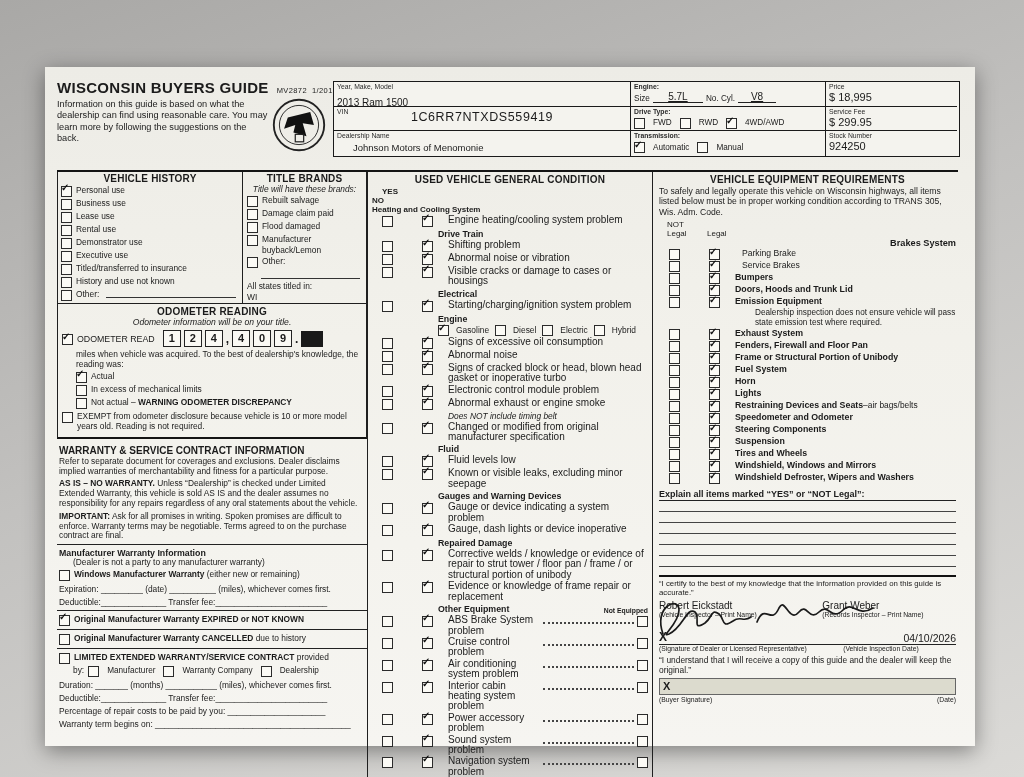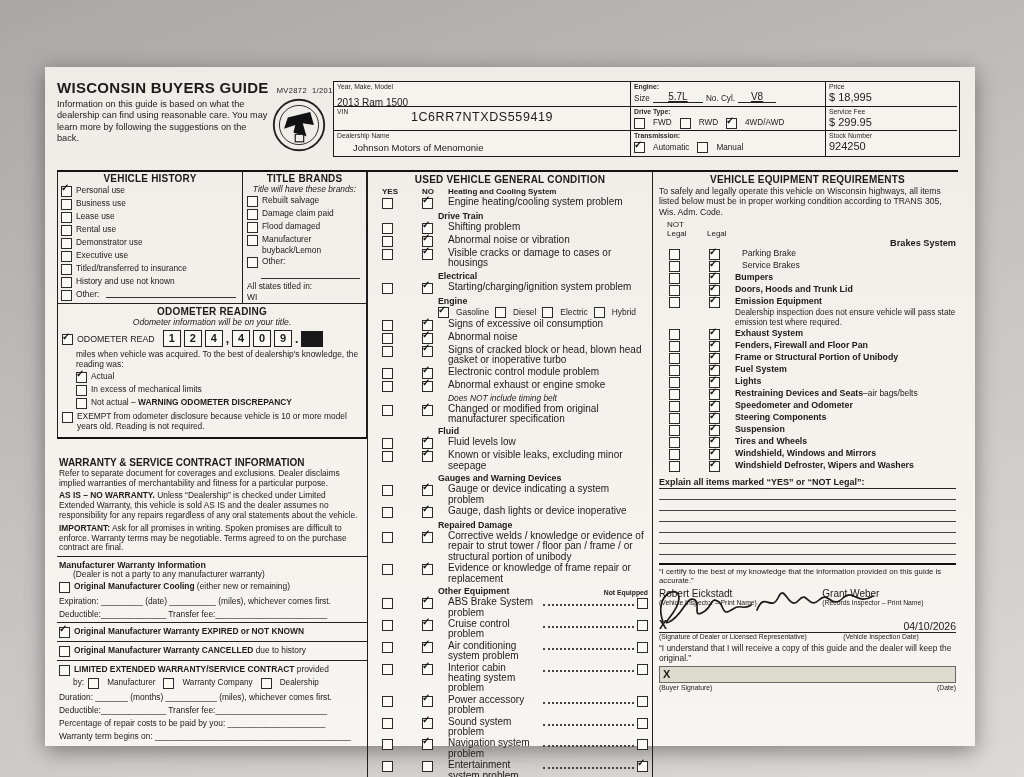--- a/index.html
+++ b/index.html
@@ -64,29 +64,29 @@
   .odo-sub{font-size:8.6px;text-align:center;}
   .odo-read{display:flex;align-items:center;gap:4px;margin-top:3px;font-size:8.8px;}
   .digits{display:flex;align-items:center;gap:3px;margin-left:4px;}
   .digit{width:16px;height:15px;border:1.3px solid #222;background:#faf9f4;font-size:11px;
     font-weight:bold;text-align:center;line-height:15px;}
   .sep{font-size:12px;font-weight:bold;}
   .redact{width:22px;height:16px;background:#191919;display:inline-block;}
   .odo-desc{font-size:8.4px;line-height:10.2px;margin:2px 0 1px 14px;}
   .odo-opts{margin-left:14px;}
   .warr{padding:2px 4px 0 2px;font-size:8.4px;}
-  .w-title{font-size:10px;font-weight:bold;margin:16px 0 1px 0;}
+  .w-title{font-size:10px;font-weight:bold;margin:4px 0 1px 0;}
   .w-p{line-height:9.8px;margin-bottom:3px;}
   .hrline{border-top:1.5px solid #222;margin:3px -4px 3px -2px;}
   .m-title{font-size:8.8px;font-weight:bold;}
   .m-sub{margin-left:14px;line-height:9.8px;}
   .fieldline{margin:3px 0;line-height:10px;}
 
   
-  .yn-head{display:flex;font-size:8px;font-weight:bold;margin-top:2px;}
+  .yn-head{display:flex;font-size:8px;font-weight:bold;margin-top:2px;flex-direction:column;}
   .ys{width:40px;padding-left:10px;display:flex;}
   .nc{width:26px;display:flex;}
   .cond-row{display:flex;align-items:flex-start;font-size:10px;line-height:10.4px;margin:1px 0;justify-content:space-between;}
   .cond-row .lbl{flex:1;}
   .c-head{font-weight:bold;font-size:8.8px;margin:2px 0 0 66px;}
   .c-note{font-style:italic;margin-left:76px;font-size:8.4px;line-height:10px;}
   .fuel-row{display:flex;gap:6px;margin-left:66px;font-size:8.4px;align-items:center;}
   .fuel-row .cb{margin-right:1px;}
   .oe-head{display:flex;justify-content:space-between;align-items:flex-end;margin-top:2px;}
   .ne-h{font-size:6.8px;font-weight:bold;}
@@ -100,21 +100,21 @@
   .eq-colhead .r2{display:flex;}
   .eq-colhead .c1{width:40px;padding-left:8px;}
   .eq-colhead .c2{width:26px;}
   .e-row{display:flex;align-items:flex-start;font-size:8.8px;line-height:11.3px;
     padding-left:10px;}
   .e-row .nl{width:40px;display:flex;}
   .e-row .lg{width:26px;display:flex;}
   .e-row .lbl{flex:1;}
   .e-row.ind .lbl{padding-left:7px;font-size:8.6px;}
   .e-head{font-weight:bold;font-size:9.2px;margin-left:66px;text-align:right;}
-  .e-note{font-size:8.2px;line-height:9.8px;margin-left:76px;}
+  .e-note{font-size:8.2px;line-height:9.8px;margin-left:96px;}
   .sfx{font-weight:normal;font-size:8.4px;}
   .explain{font-size:9px;font-weight:bold;border-bottom:1.2px solid #222;
     margin-top:5px;padding-bottom:1px;}
   .ruled{border-bottom:1px solid #444;height:10px;}
   .heavy{border-top:2px solid #111;margin-top:8px;}
   .cert{font-size:7.8px;line-height:9.4px;margin-top:2px;}
   .sign-zone{position:relative;margin-top:2px;}
   .names{display:flex;font-size:10px;}
   .names .n1{width:55%;}
   .plabels{display:flex;font-size:6.8px;color:#222;}
@@ -330,21 +330,21 @@
           <div class="w-title">WARRANTY &amp; SERVICE CONTRACT INFORMATION</div>
           <div class="w-p">Refer to separate document for coverages and exclusions. Dealer disclaims implied warranties of merchantability and fitness for a particular purpose.</div>
           <div class="w-p"><span class="b">AS IS – NO WARRANTY.</span><span> Unless “Dealership” is checked under Limited Extended Warranty, this vehicle is sold AS IS and the dealer assumes no responsibility for any repairs regardless of any oral statements about the vehicle.</span></div>
           <div class="w-p"><span class="b">IMPORTANT:</span><span> Ask for all promises in writing. Spoken promises are difficult to enforce. Warranty terms may be negotiable. Terms agreed to on the purchase contract are final.</span></div>
 
           <div class="hrline"></div>
           <div class="m-title">Manufacturer Warranty Information</div>
           <div class="m-sub">(Dealer is not a party to any manufacturer warranty)</div>
           <div class="row">
               <span class="cb"></span>
-            <span class="lbl grow"><span class="b">Original Manufacturer Cooling</span><span> (either new or remaining)</span></span>
+            <span class="lbl grow"><span class="b">Windows Manufacturer Warranty</span><span> (either new or remaining)</span></span>
             </div>
           <div class="fieldline">Expiration: _________ (date) __________ (miles), whichever comes first.</div>
           <div class="fieldline">Deductible:______________   Transfer fee:________________________</div>
 
           <div class="hrline"></div>
           <div class="row">
               <span class="cb on"></span>
             <span class="lbl grow"><span class="b">Original Manufacturer Warranty EXPIRED or NOT KNOWN</span><span></span></span>
             </div>
           <div class="hrline"></div>
@@ -755,20 +755,29 @@
               </span>
               <span class="lbl b">Fuel System</span>
             </div>
             <div class="e-row">
               <span class="nl">
                 <span class="cb"></span>
               </span>
               <span class="lg">
                 <span class="cb on"></span>
               </span>
+              <span class="lbl b">Horn</span>
+            </div>
+            <div class="e-row">
+              <span class="nl">
+                <span class="cb"></span>
+              </span>
+              <span class="lg">
+                <span class="cb on"></span>
+              </span>
               <span class="lbl b">Lights</span>
             </div>
             <div class="e-row">
               <span class="nl">
                 <span class="cb"></span>
               </span>
               <span class="lg">
                 <span class="cb on"></span>
               </span>
               <span class="lbl b">Restraining Devices and Seats<span class="sfx">–air bags/belts</span></span>

